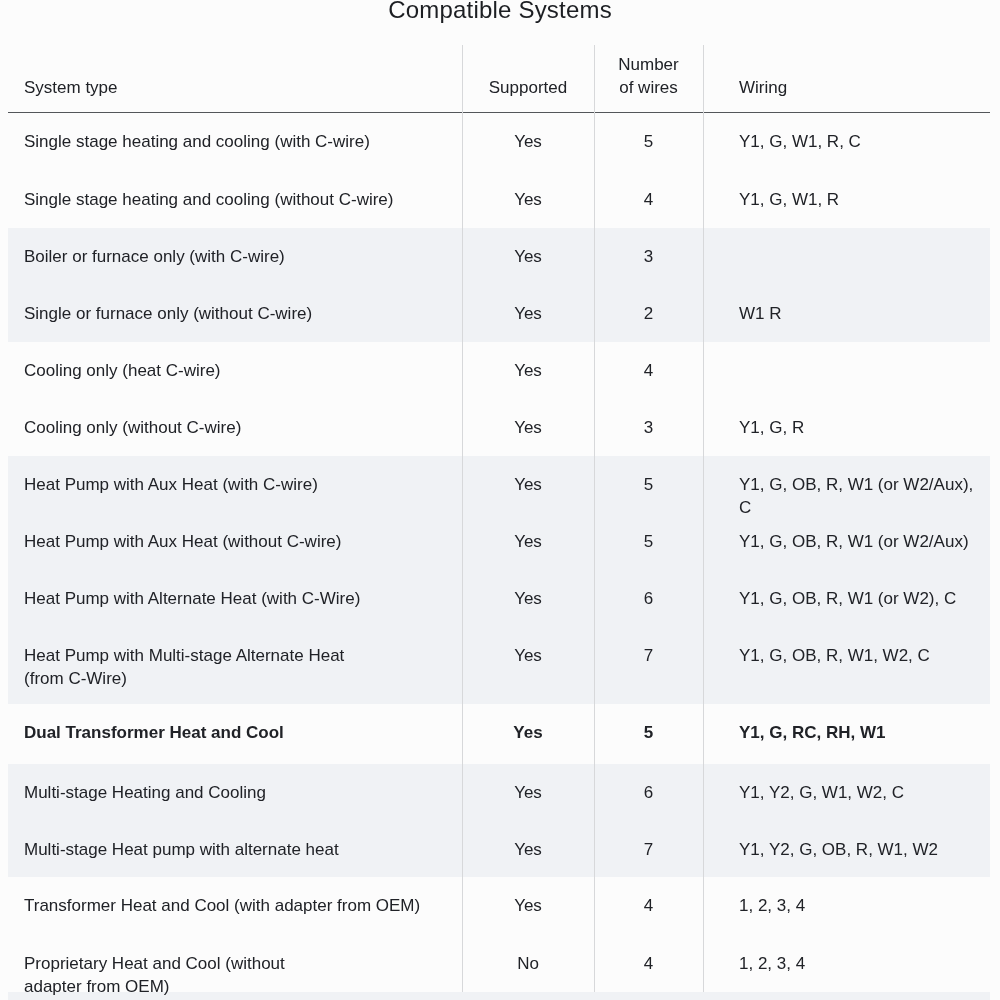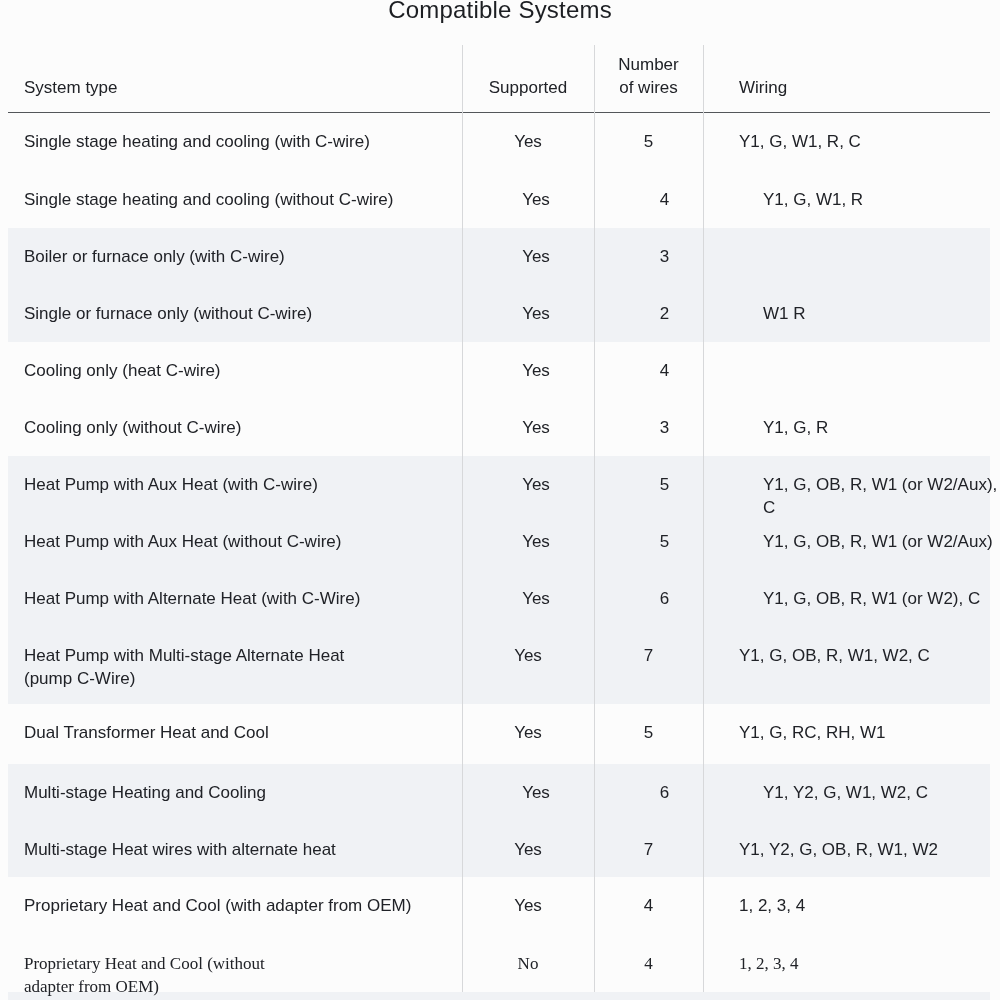--- a/index.html
+++ b/index.html
@@ -61,25 +61,25 @@
   .c-supported,.c-wires{text-align:center;}
   .c-wiring{padding-left:36px;padding-right:4px;}
   .row{
     align-items:start;
     padding-top:17px;
     position:relative;
     z-index:2;
   }
   .row.shaded{background:var(--band);}
   .h58{height:58px;}
-  .h57{height:57px;gap:8px;}
+  .h57{height:57px;}
   .h77{height:77px;}
-  .h60{height:60px;}
+  .h60{height:60px;font-weight:bold;}
   .h56{height:56px;}
-  .h54{height:54px;font-family:Liberation Serif, serif;}
+  .h54{height:54px;}
   .bottom-band{
     position:absolute;
     left:0;bottom:0;
     width:982px;height:8px;
     background:var(--band);
     z-index:1;
   }
 </style>
 </head>
 <body>
@@ -156,49 +156,49 @@
 
   <div class="grid row h57 shaded">
     <div class="cell c-system">Heat Pump with Alternate Heat (with C-Wire)</div>
     <div class="cell c-supported">Yes</div>
     <div class="cell c-wires">6</div>
     <div class="cell c-wiring">Y1, G, OB, R, W1 (or W2), C</div>
   </div>
 
   <div class="grid row h77 shaded">
     <div class="cell c-system">Heat Pump with Multi-stage Alternate Heat
-(pump C-Wire)</div>
+(from C-Wire)</div>
     <div class="cell c-supported">Yes</div>
     <div class="cell c-wires">7</div>
     <div class="cell c-wiring">Y1, G, OB, R, W1, W2, C</div>
   </div>
 
   <div class="grid row h60">
     <div class="cell c-system">Dual Transformer Heat and Cool</div>
     <div class="cell c-supported">Yes</div>
     <div class="cell c-wires">5</div>
     <div class="cell c-wiring">Y1, G, RC, RH, W1</div>
   </div>
 
   <div class="grid row h57 shaded">
     <div class="cell c-system">Multi-stage Heating and Cooling</div>
     <div class="cell c-supported">Yes</div>
     <div class="cell c-wires">6</div>
     <div class="cell c-wiring">Y1, Y2, G, W1, W2, C</div>
   </div>
 
   <div class="grid row h56 shaded">
-    <div class="cell c-system">Multi-stage Heat wires with alternate heat</div>
+    <div class="cell c-system">Multi-stage Heat pump with alternate heat</div>
     <div class="cell c-supported">Yes</div>
     <div class="cell c-wires">7</div>
     <div class="cell c-wiring">Y1, Y2, G, OB, R, W1, W2</div>
   </div>
 
   <div class="grid row h58">
-    <div class="cell c-system">Proprietary Heat and Cool (with adapter from OEM)</div>
+    <div class="cell c-system">Transformer Heat and Cool (with adapter from OEM)</div>
     <div class="cell c-supported">Yes</div>
     <div class="cell c-wires">4</div>
     <div class="cell c-wiring">1, 2, 3, 4</div>
   </div>
 
   <div class="grid row h54">
     <div class="cell c-system">Proprietary Heat and Cool (without
 adapter from OEM)</div>
     <div class="cell c-supported">No</div>
     <div class="cell c-wires">4</div>

